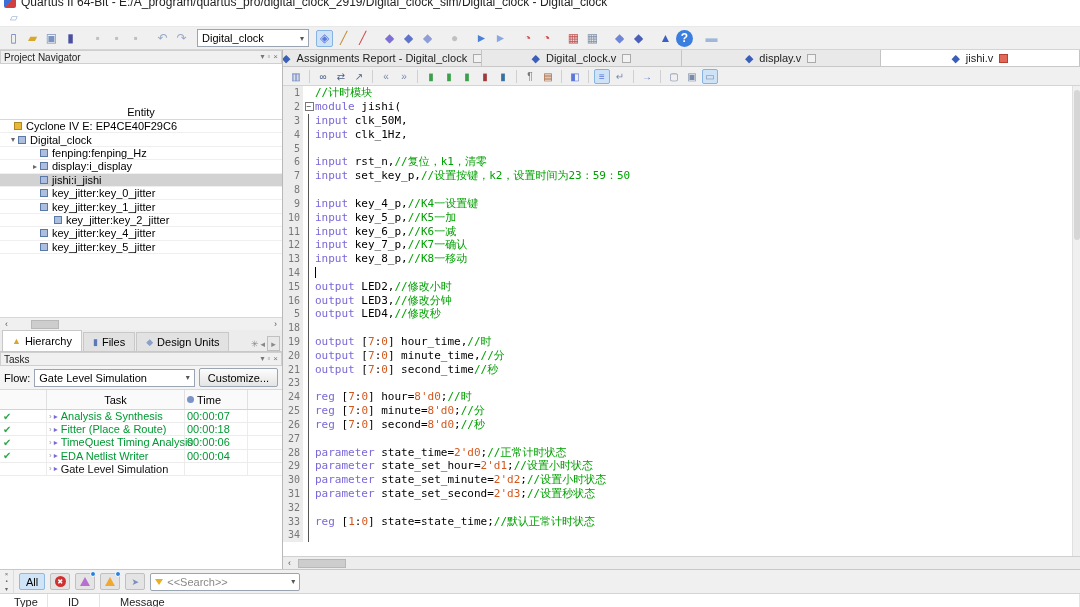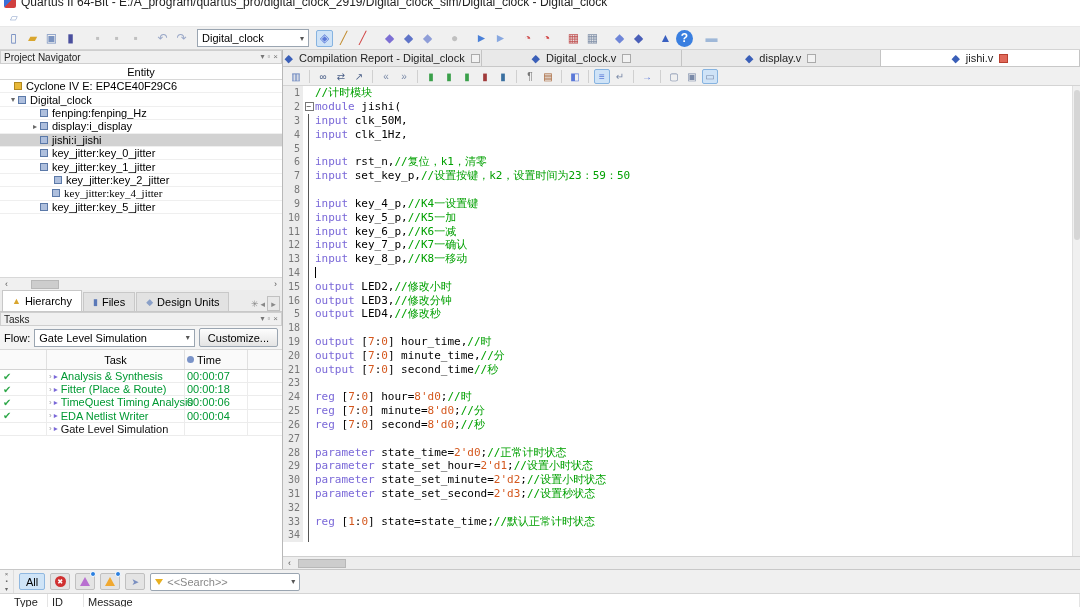--- a/index.html
+++ b/index.html
@@ -29,21 +29,21 @@
   .combobox .arrow { color:#555; font-size:8px; }
 
   
   .main { height:519px; display:flex; }
   .left { width:283px; display:flex; flex-direction:column; background:#fff; border-right:1px solid #b8b8b8; }
   .panel-header { height:14px; background:#f0f0f0; border:1px solid #cfcfcf; display:flex; align-items:center;
                   justify-content:space-between; padding:0 3px; font-size:10px; color:#222; }
   .ph-btns { display:flex; gap:3px; color:#777; font-size:8px; }
   .ph-btns span { line-height:8px; }
   .entity-header { height:16px; border-bottom:1px solid #d8d8d8; display:flex; align-items:center; justify-content:center;
-                   font-size:11px; background:#fff; }
+                   font-size:11px; background:#fff;margin-top:40px; }
   .tree { height:197px; overflow:hidden; background:#fff; }
   .tree-row { height:13.4px; display:flex; align-items:center; border-bottom:1px solid #efefef; white-space:nowrap; font-size:11px; }
   .tree-row.sel { background:#d2d2d2; }
   .tr-exp { width:10px; text-align:center; color:#666; font-size:8px; flex:none; }
   .tr-icon { flex:none; margin-right:4px; }
   .ic-chip { display:inline-block; width:8px; height:8px; background:#e8b838; border:1px solid #b08820; }
   .ic-ent  { display:inline-block; width:8px; height:8px; background:#aebfdd; border:1px solid #5b79a8; }
   .hscroll { height:13px; background:#f0f0f0; border-top:1px solid #d8d8d8; display:flex; align-items:center; }
   .hs-btn { width:13px; height:12px; color:#555; font-size:9px; display:flex; align-items:center; justify-content:center; }
   .hs-thumb { height:9px; background:#cdcdcd; border:1px solid #b8b8b8; }
@@ -126,21 +126,21 @@
   .tri { width:0; height:0; border-left:5px solid transparent; border-right:5px solid transparent; }
   .tri.purple { border-bottom:9px solid #b86fd0; }
   .tri.yellow { border-bottom:9px solid #f0a830; }
   .badge { position:absolute; top:-3px; right:-2px; width:6px; height:6px; border-radius:50%; background:#2a7fe0; border:1px solid #fff; }
   .flag-arrow { color:#7a8fc0; font-size:9px; }
   .search-combo { width:150px; height:18px; background:#fff; border:1px solid #9aa5b1; display:flex; align-items:center;
                   padding:0 4px; gap:4px; border-radius:2px; }
   .funnel { width:0; height:0; border-left:4px solid transparent; border-right:4px solid transparent; border-top:6px solid #e8b020; }
   .search-text { color:#888; flex:1; }
   .search-chevron { color:#555; font-size:8px; }
-  .msg-header { flex:1; background:#fff; border-top:1px solid #d4d4d4; display:flex; align-items:flex-start; overflow:hidden; }
+  .msg-header { flex:1; background:#fff; border-top:1px solid #d4d4d4; display:flex; align-items:flex-start; overflow:hidden;gap:16px; }
   .mh-cell { padding:2px 4px; border-right:1px solid #e4e4e4; height:18px; color:#222; }
   .mh-type { width:48px; padding-left:14px; }
   .mh-id { width:36px; }
   .mh-msg { flex:1; }
 </style>
 </head>
 <body>
 
 <div class="app">
 
@@ -210,21 +210,21 @@
           <div class="tree-row" style="padding-left: 30px;">
             <span class="tr-exp"></span>
             <span class="tr-icon ic-ent"></span>
             <span>key_jitter:key_1_jitter</span>
           </div>
           <div class="tree-row" style="padding-left: 44px;">
             <span class="tr-exp"></span>
             <span class="tr-icon ic-ent"></span>
             <span>key_jitter:key_2_jitter</span>
           </div>
-          <div class="tree-row" style="padding-left: 42px; font-family: Liberation Serif, serif;">
+          <div class="tree-row" style="padding-left: 30px;">
             <span class="tr-exp"></span>
             <span class="tr-icon ic-ent"></span>
             <span>key_jitter:key_4_jitter</span>
           </div>
           <div class="tree-row" style="padding-left: 30px;">
             <span class="tr-exp"></span>
             <span class="tr-icon ic-ent"></span>
             <span>key_jitter:key_5_jitter</span>
           </div>
         </div>
@@ -343,21 +343,21 @@
               </div>
             </div>
           </div>
       </div>
     </div>
 
     <div class="editor">
       <div class="ed-tabs" id="ed-tabs">
           <div class="ed-tab">
             <span class="tab-diamond">◆</span>
-            <span>Compilation Report - Digital_clock</span>
+            <span>Assignments Report - Digital_clock</span>
             <span class="tab-close"></span>
           </div>
           <div class="ed-tab">
             <span class="tab-diamond">◆</span>
             <span>Digital_clock.v</span>
             <span class="tab-close"></span>
           </div>
           <div class="ed-tab">
             <span class="tab-diamond">◆</span>
             <span>display.v</span>

